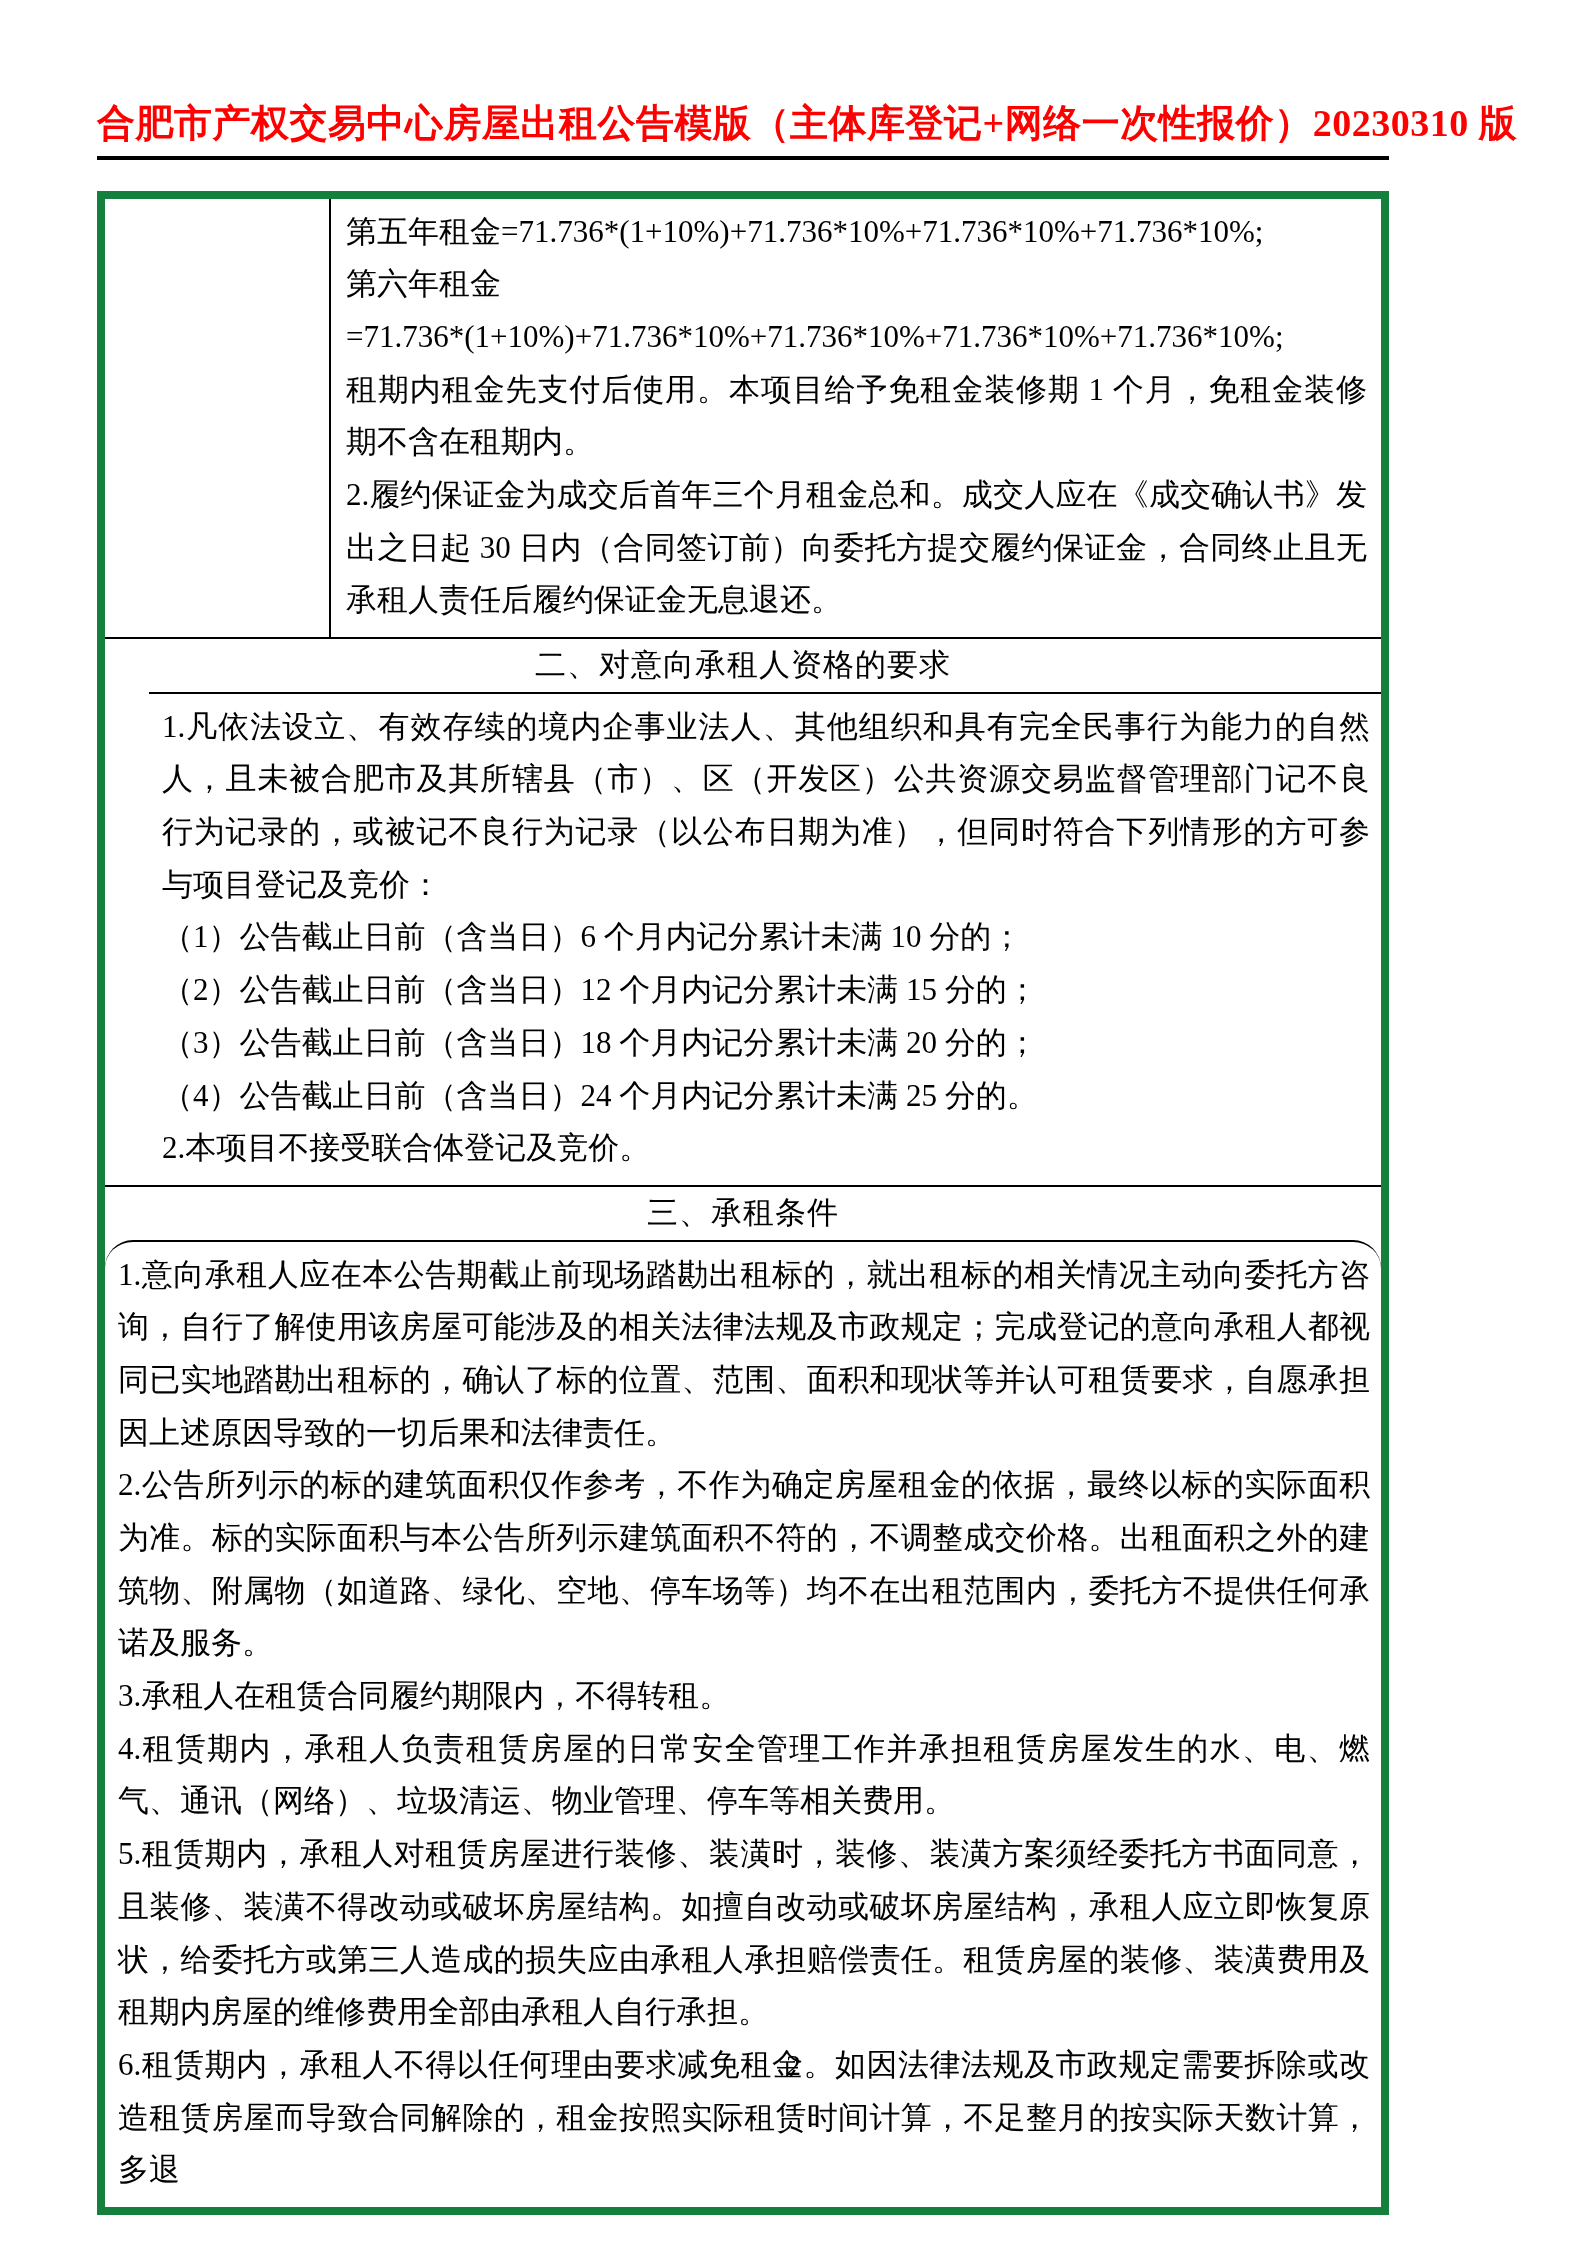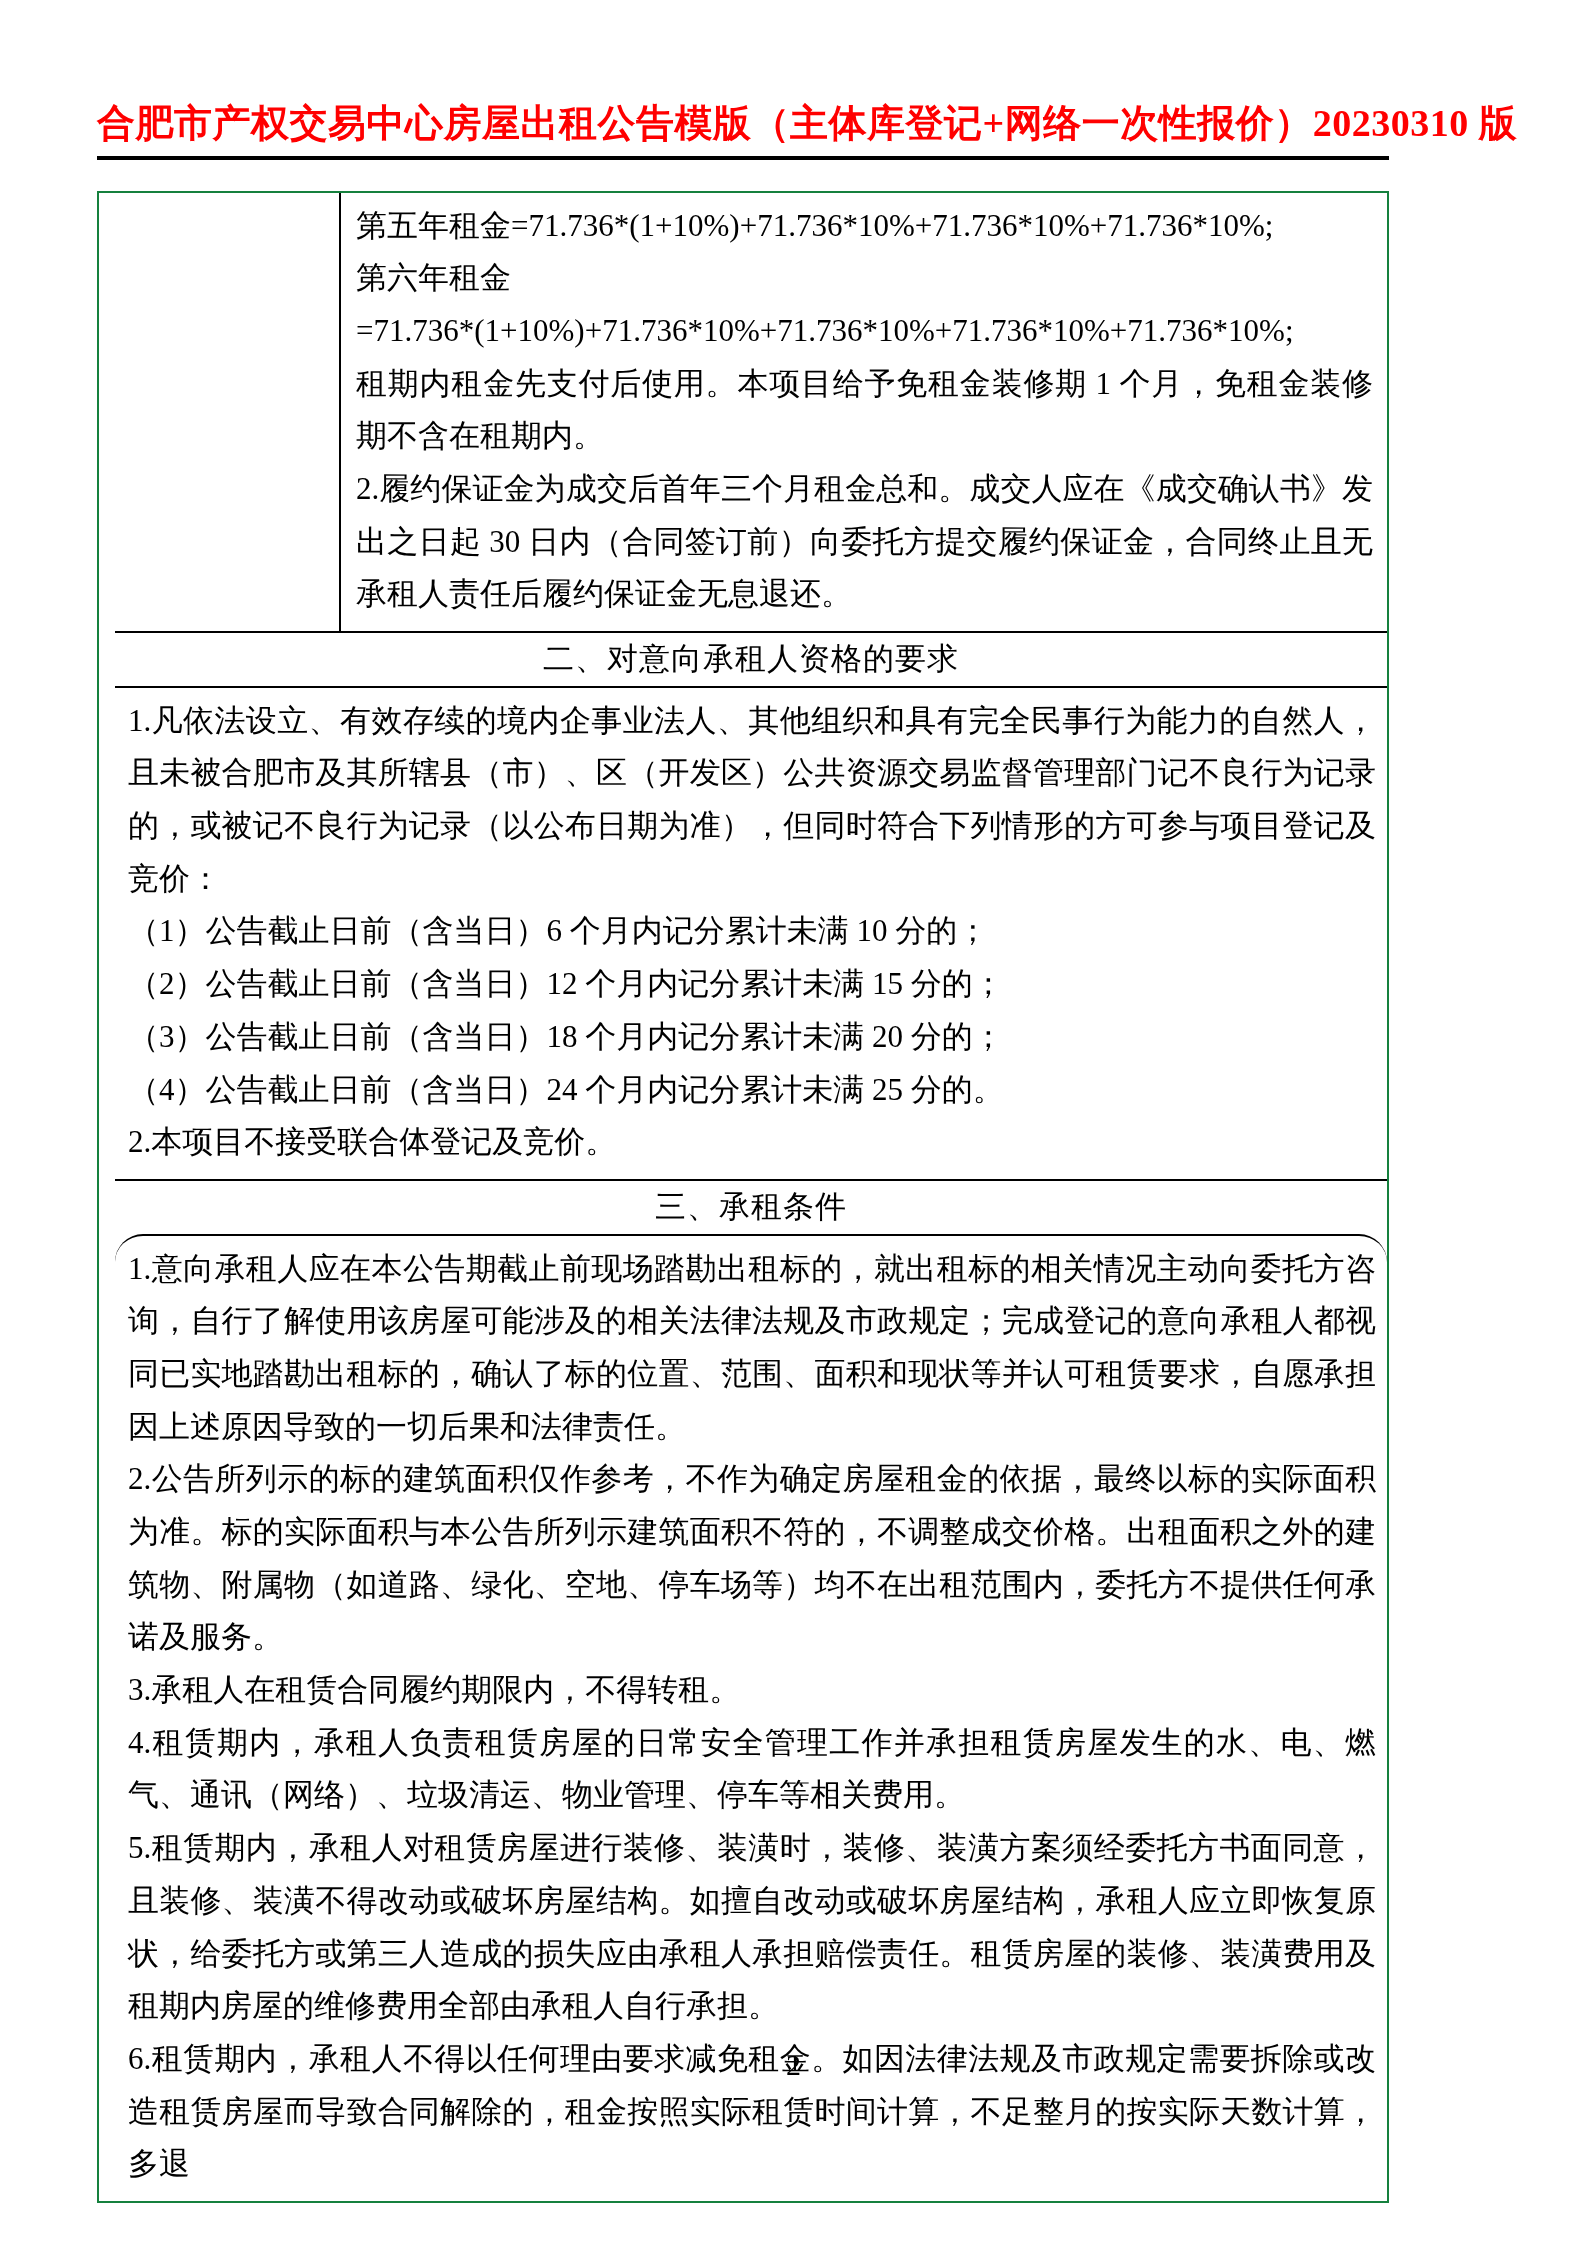--- a/index.html
+++ b/index.html
@@ -31,26 +31,25 @@
     white-space: nowrap;
   }
   .header-rule {
     margin-top: 8px;
     height: 4px;
     background: #000000;
     width: 100%;
   }
   .doc-table {
     margin-top: 31px;
-    border: 2px solid #15803d;
+    border: 8px solid #15803d;
     box-sizing: border-box;
     width: 100%;
     font-size: 31px;
     line-height: 1.7;
-    padding-left: 16px;
   }
   .doc-table p {
     margin: 0;
     text-align: justify;
   }
   .row {
     box-sizing: border-box;
   }
   .row + .row {
     border-top: 2px solid #000000;
@@ -77,20 +76,21 @@
     align-items: center;
     justify-content: center;
     text-align: center;
     letter-spacing: 1px;
   }
   .content-row {
     padding: 7px 11px 10px 13px;
   }
   .content-row.section2 {
     min-height: 420px;
+    margin-left: 44px;
   }
   .content-row.section3 {
     min-height: 852px;
     border-radius: 28px;
   }
   .page-footer {
     position: absolute;
     top: 2048px;
     left: 0;
     width: 100%;

